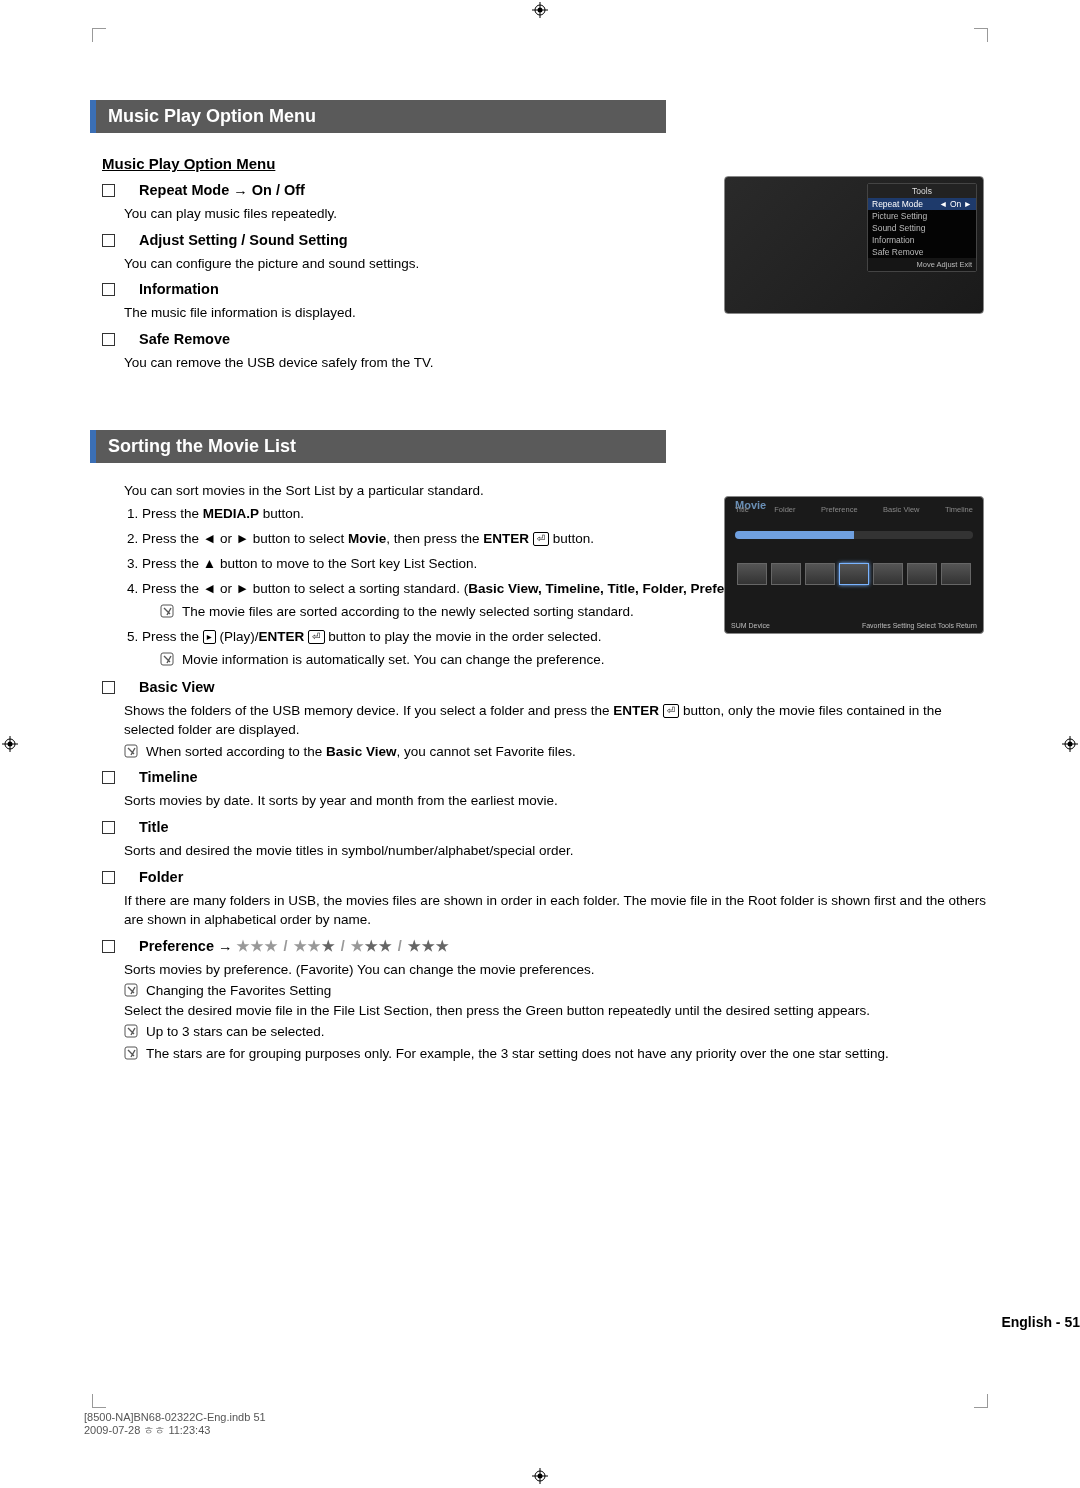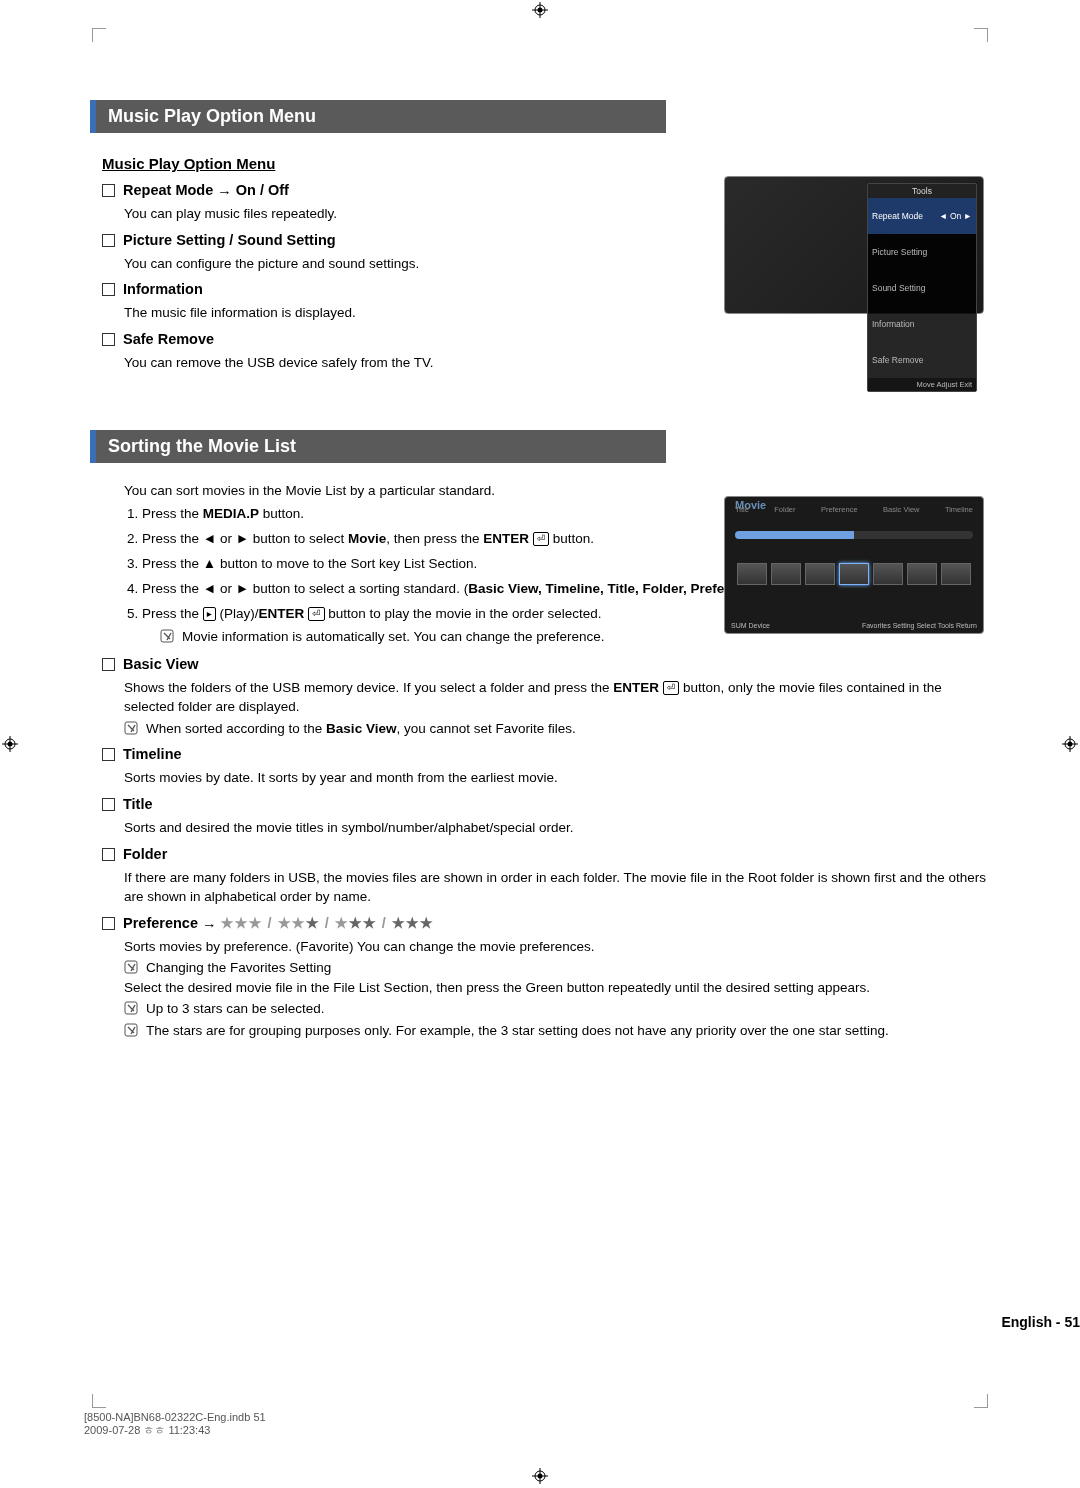--- a/index.html
+++ b/index.html
@@ -54,21 +54,21 @@
 .subhead {
   font-weight: bold;
   font-size: 15px;
   margin: 10px 0 10px 12px;
   text-decoration: underline;
 }
 .item {
   margin: 8px 0 6px 12px;
   display: flex;
   align-items: flex-start;
-  gap: 8px;
+  gap: 24px;
 }
 .checkbox {
   width: 13px; height: 13px; border: 1.5px solid #333; background: #fff;
   display: inline-block; margin-top: 2px; flex-shrink: 0;
 }
 .item-title {
   font-weight: bold;
   font-size: 14.5px;
 }
 .item-body {
@@ -105,21 +105,21 @@
 }
 .right-img-box.top { top: 176px; }
 .right-img-box.mid { top: 496px; background: #1a1a1a; }
 .tools-panel {
   position: absolute; top: 6px; right: 6px;
   width: 110px; background: rgba(0,0,0,0.85);
   border: 1px solid #444; border-radius: 2px;
   font-size: 8.5px; color: #bbb;
 }
 .tools-panel .tp-head { text-align: center; background: #222; padding: 2px 0; color: #ddd; }
-.tools-panel .tp-row { display: flex; justify-content: space-between; padding: 13px 4px; }
+.tools-panel .tp-row { display: flex; justify-content: space-between; padding: 1px 4px; }
 .tools-panel .tp-row.hl { background: #1e3a6b; color: #fff; }
 .tools-panel .tp-foot { font-size: 7.5px; color: #bbb; text-align: right; padding: 2px 4px; background: #151515; }
 .movie-thumbs {
   position: absolute; top: 66px; left: 6px; right: 6px;
   display: flex; gap: 4px; justify-content: center;
 }
 .thumb { width: 30px; height: 22px; background: linear-gradient(#555,#333); border: 1px solid #666; }
 .thumb.sel { border: 1px solid #7ab4ff; box-shadow: 0 0 4px #7ab4ff; }
 .movie-tabs {
   position: absolute; top: 8px; left: 10px; right: 10px;
@@ -274,21 +274,21 @@
       <div>
     <div class="item">
       <span class="checkbox"></span>
       <span class="item-title">Repeat Mode → On / Off</span>
     </div>
     <div class="item-body">You can play music files repeatedly.</div>
       </div>
       <div>
     <div class="item">
       <span class="checkbox"></span>
-      <span class="item-title">Picture Setting / Sound Setting</span>
+      <span class="item-title">Adjust Setting / Sound Setting</span>
     </div>
     <div class="item-body">You can configure the picture and sound settings.</div>
       </div>
       <div>
     <div class="item">
       <span class="checkbox"></span>
       <span class="item-title">Information</span>
     </div>
     <div class="item-body">The music file information is displayed.</div>
       </div>
@@ -299,26 +299,32 @@
     </div>
     <div class="item-body">You can remove the USB device safely from the TV.</div>
       </div>
     </div>
 
   <div class="section-gap"></div>
 
   
   <div class="section-header">Sorting the Movie List</div>
 
-  <div class="intro-text">You can sort movies in the Movie List by a particular standard.</div>
+  <div class="intro-text">You can sort movies in the Sort List by a particular standard.</div>
   <ol class="steps" id="steps-list">
       <li>Press the <b>MEDIA.P</b> button.</li>
       <li>Press the ◄ or ► button to select <b>Movie</b>, then press the <b>ENTER</b> <span class="enter-icon">⏎</span> button.</li>
       <li>Press the ▲ button to move to the Sort key List Section.</li>
-      <li>Press the ◄ or ► button to select a sorting standard. (<b>Basic View, Timeline, Title, Folder, Preference</b>)</li>
+      <li>Press the ◄ or ► button to select a sorting standard. (<b>Basic View, Timeline, Title, Folder, Preference</b>)<div class="sub-note">
+      <span class="note-icon"><svg viewBox="0 0 14 14">
+              <rect x="1" y="1" width="12" height="12" rx="2" fill="none" stroke="#555"></rect>
+              <path d="M4 4 L10 10 M11 4 L7 11" stroke="#555" fill="none" stroke-width="1.4"></path>
+            </svg></span>
+      <span>The movie files are sorted according to the newly selected sorting standard.</span>
+        </div></li>
       <li>Press the <span class="play-icon">▸</span> (Play)/<b>ENTER</b> <span class="enter-icon">⏎</span> button to play the movie in the order selected.<div class="sub-note">
       <span class="note-icon"><svg viewBox="0 0 14 14">
               <rect x="1" y="1" width="12" height="12" rx="2" fill="none" stroke="#555"></rect>
               <path d="M4 4 L10 10 M11 4 L7 11" stroke="#555" fill="none" stroke-width="1.4"></path>
             </svg></span>
       <span>Movie information is automatically set. You can change the preference.</span>
         </div></li>
     </ol>
 
   

